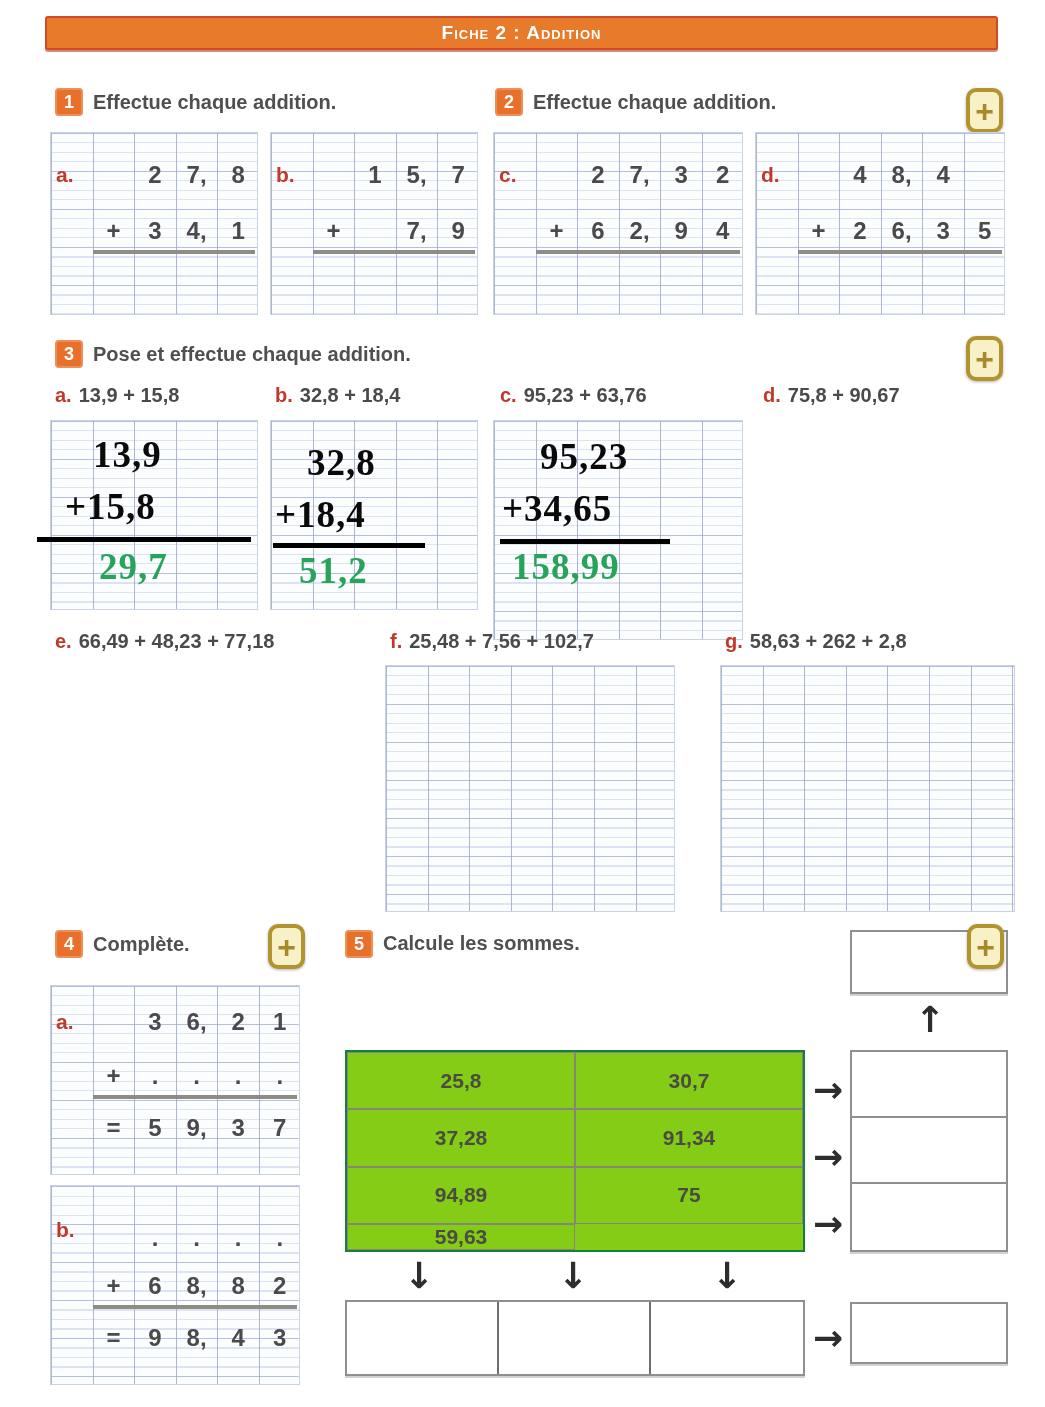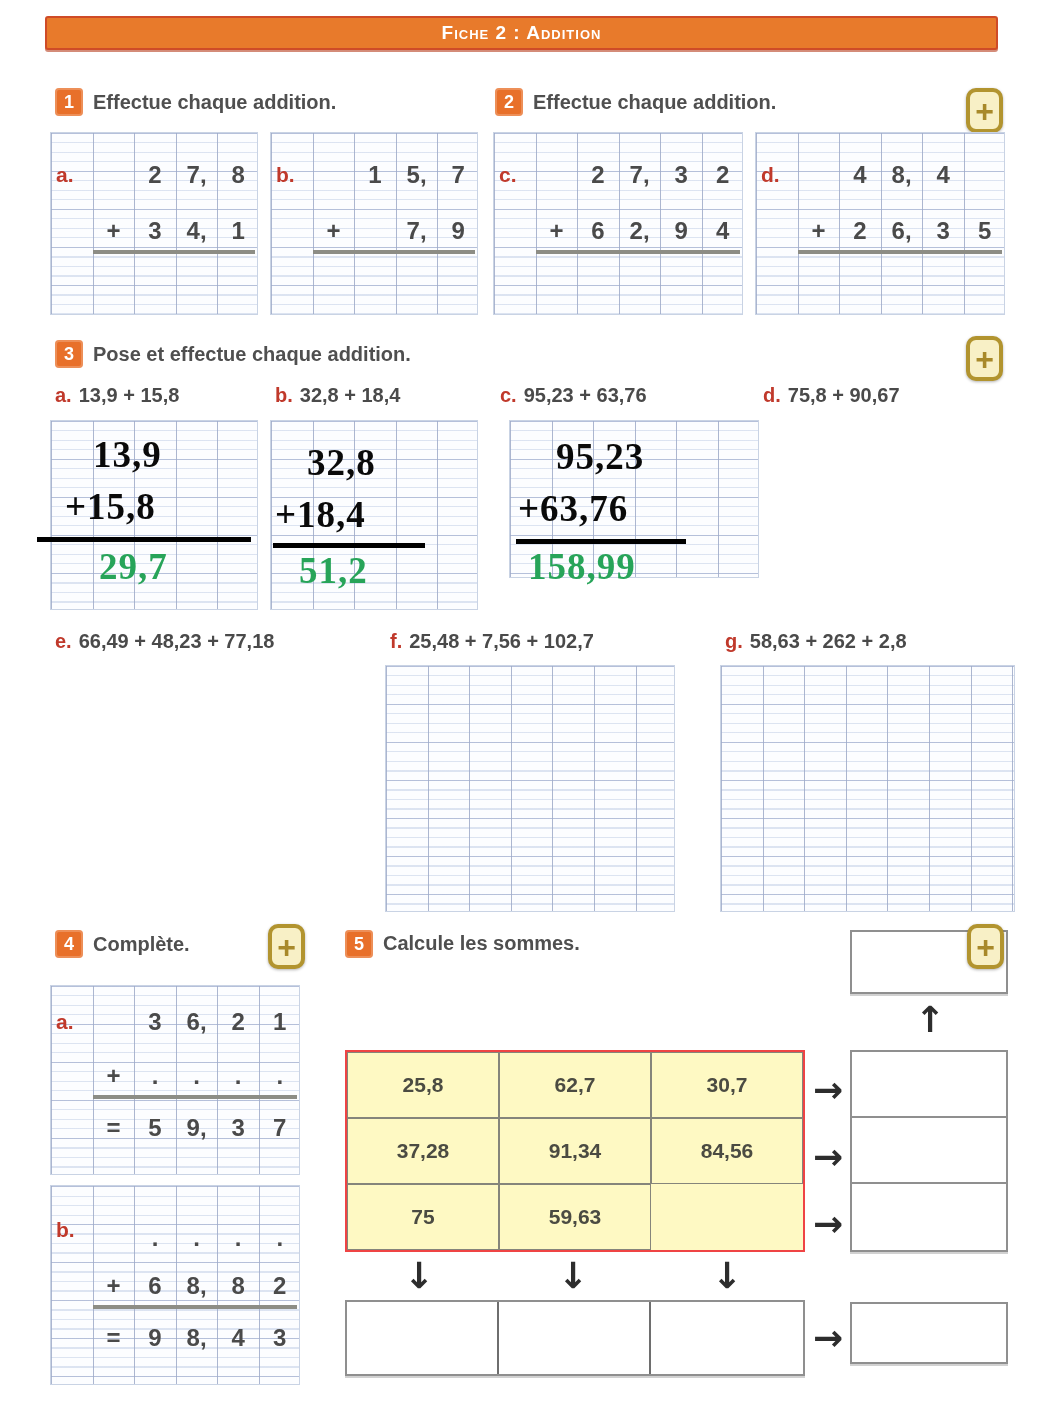--- a/index.html
+++ b/index.html
@@ -41,22 +41,22 @@
   .expr{position:absolute;font-weight:bold;font-size:20px;color:#4a4a4a;white-space:nowrap}
   .expr .rl{color:#c0392b;margin-right:7px}
 
   
   .work{position:absolute;font-family:"Liberation Serif",serif;font-weight:bold;font-size:37px;
     color:#0a0a0a;white-space:nowrap;letter-spacing:1px}
   .grn{color:#27a459}
   .blkline{position:absolute;height:5px;background:#000}
 
   
-  .ptable{position:absolute;display:grid;grid-template-columns:repeat(3,1fr);grid-template-rows:repeat(3,1fr);
-    background:#fef9c3;border:2px solid #ef4444}
+  .ptable{position:absolute;display:grid;grid-template-columns:repeat(2,1fr);grid-template-rows:repeat(3,1fr);
+    background:#84cc16;border:2px solid #15803d}
   .ptable>div{border:1px solid #85857b;display:flex;align-items:center;justify-content:center;
     font-weight:bold;font-size:21px;color:#4b4b42}
   .wbox{position:absolute;background:#fff;border:2px solid #8f8f8f;box-shadow:0 2px 0 rgba(0,0,0,.18)}
   .stack3{display:grid;grid-template-rows:repeat(3,1fr)}
   .stack3>div{border-bottom:2px solid #8f8f8f}
   .stack3>div:last-child{border-bottom:none}
   .cols3{display:grid;grid-template-columns:repeat(3,1fr)}
   .cols3>div{border-right:2px solid #6e6e6e}
   .cols3>div:last-child{border-right:none}
   .arrow{position:absolute;color:#2d2d2d;font-weight:bold;font-size:36px;line-height:1;
@@ -189,23 +189,23 @@
     <div class="work" style="left:14px;top:64px">+15,8</div>
     <div class="blkline" style="left:-14px;top:116px;width:214px"></div>
     <div class="work grn" style="left:48px;top:124px">29,7</div>
   </div>
   <div class="seyes" style="left:270px;top:420px;width:208px;height:190px">
     <div class="work" style="left:36px;top:20px">32,8</div>
     <div class="work" style="left:4px;top:72px">+18,4</div>
     <div class="blkline" style="left:2px;top:122px;width:152px"></div>
     <div class="work grn" style="left:28px;top:128px">51,2</div>
   </div>
-  <div class="seyes" style="left:509px;top:420px;width:250px;height:158px">
+  <div class="seyes" style="left:493px;top:420px;width:250px;height:220px">
     <div class="work" style="left:46px;top:14px">95,23</div>
-    <div class="work" style="left:8px;top:66px">+63,76</div>
+    <div class="work" style="left:8px;top:66px">+34,65</div>
     <div class="blkline" style="left:6px;top:118px;width:170px"></div>
     <div class="work grn" style="left:18px;top:124px">158,99</div>
   </div>
 
   <div class="expr" style="left:55px;top:630px">
     <span class="rl">e.</span><span>66,49 + 48,23 + 77,18</span>
   </div>
   <div class="expr" style="left:390px;top:630px">
     <span class="rl">f.</span><span>25,48 + 7,56 + 102,7</span>
   </div>
@@ -288,25 +288,24 @@
   <div class="sectitle" style="left:383px;top:932px">Calcule les sommes.</div>
 
   <div class="wbox" style="left:850px;top:930px;width:158px;height:64px"></div>
   <div class="plusbtn" style="left:967px;top:924px">
       <span>+</span>
     </div>
   <div class="arrow" style="left:915px;top:1002px">↑</div>
 
   <div class="ptable" style="left:345px;top:1050px;width:460px;height:202px">
     <div>25,8</div>
-    <div>62,7</div>
     <div>30,7</div>
     <div>37,28</div>
     <div>91,34</div>
-    <div>84,56</div>
+    <div>94,89</div>
     <div>75</div>
     <div>59,63</div>
   </div>
 
   <div class="arrow" style="left:813px;top:1072px">→</div>
   <div class="arrow" style="left:813px;top:1139px">→</div>
   <div class="arrow" style="left:813px;top:1206px">→</div>
 
   <div class="wbox stack3" style="left:850px;top:1050px;width:158px;height:202px">
     <div></div>

